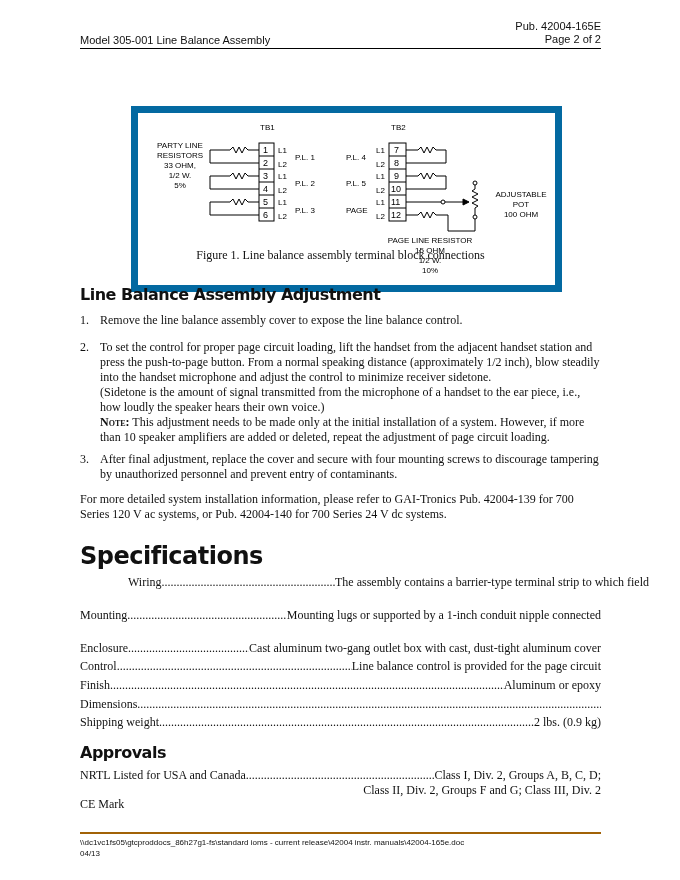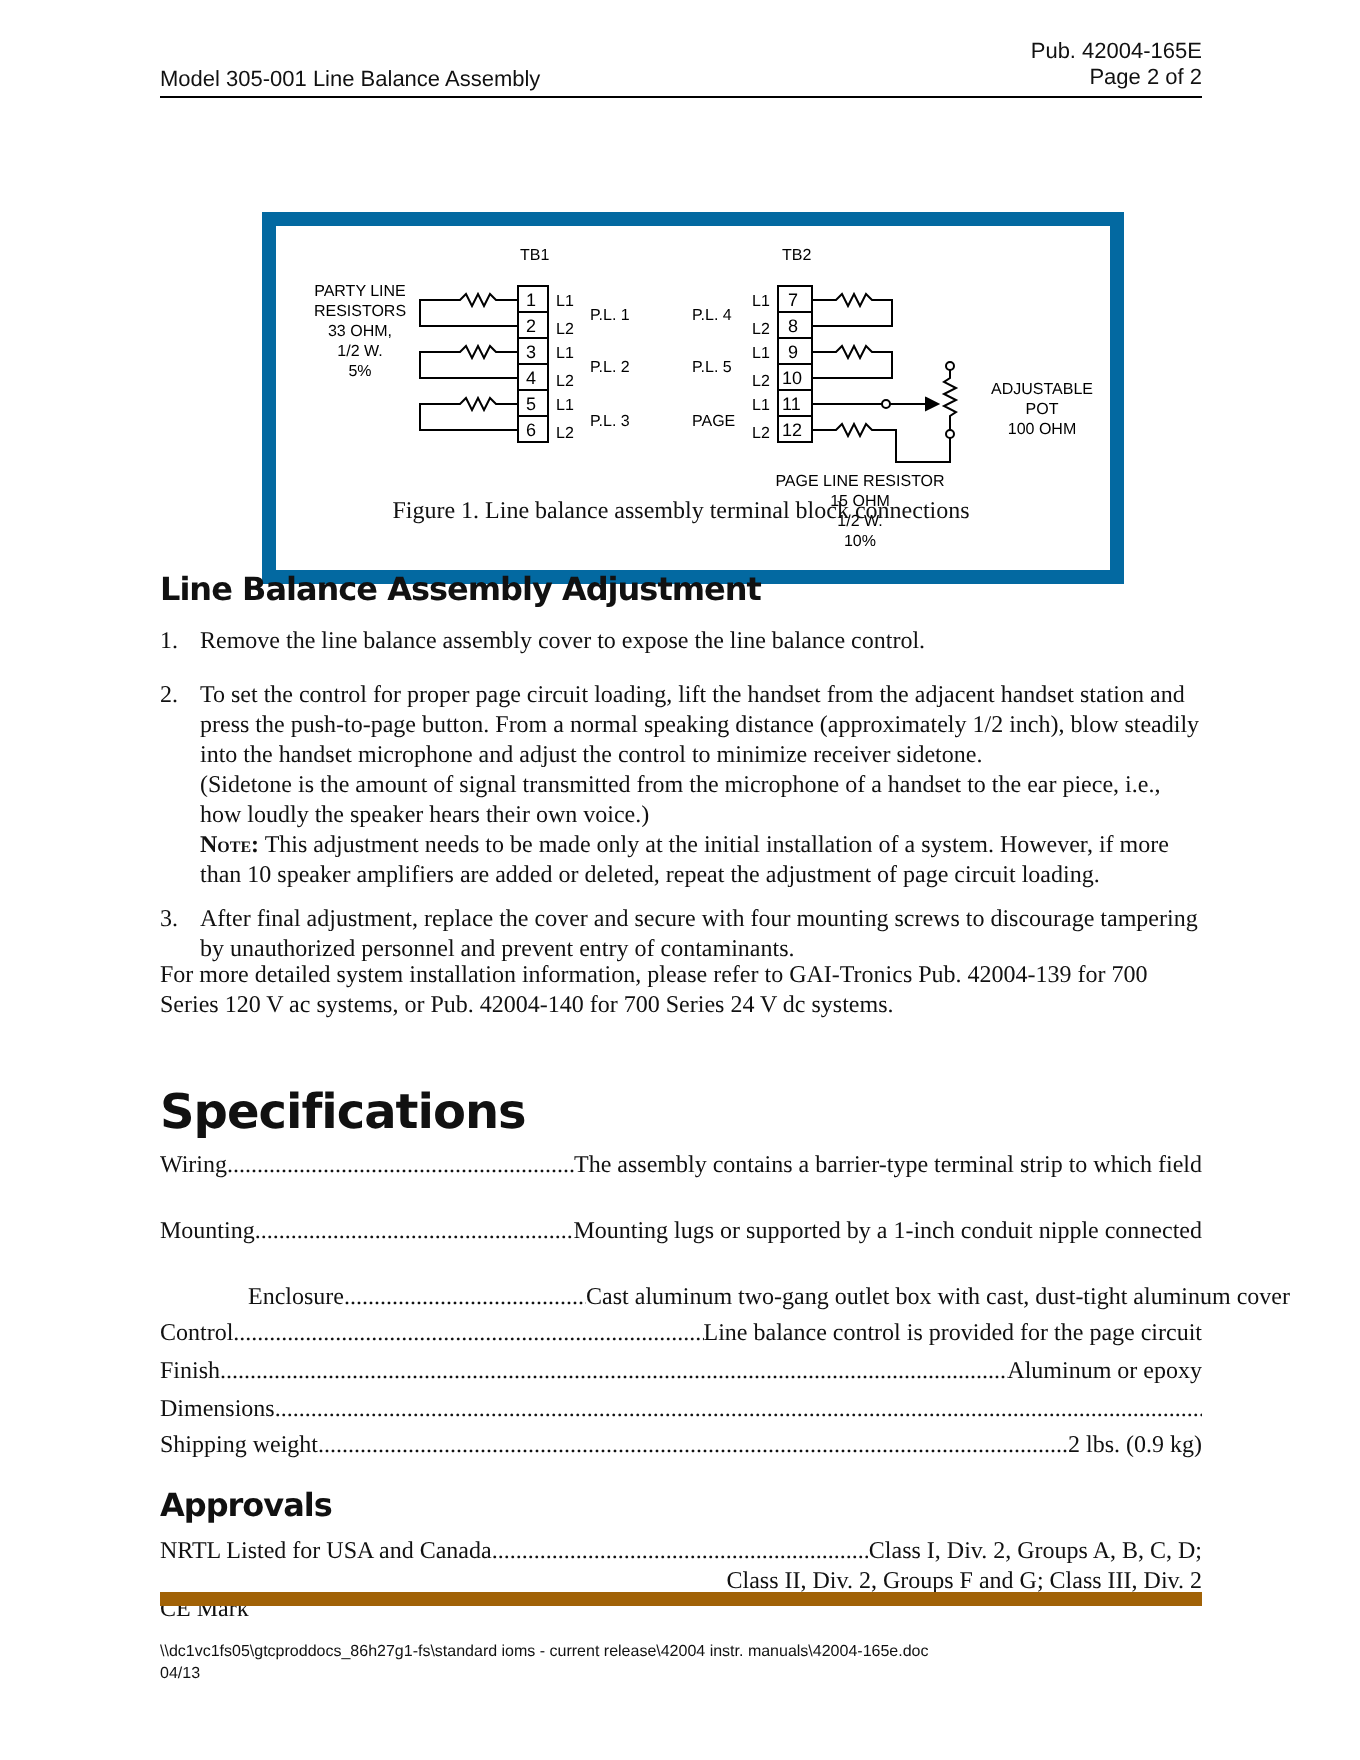--- a/index.html
+++ b/index.html
@@ -18,21 +18,21 @@
   .step .txt { margin-left: 20px; }
   .note-label { font-variant: small-caps; font-weight: bold; }
   .para { position: absolute; left: 80px; width: 521px; }
   .spec { position: absolute; left: 80px; width: 521px; font-family: "Liberation Serif", serif; font-size: 12px; line-height: 15px; }
   .spec .line { display: flex; white-space: nowrap; overflow: hidden; }
   .spec .label { flex: 0 0 auto; }
   .spec .dots { flex: 1 1 auto; overflow: hidden; }
   .spec .dots::after { content: "................................................................................................................................................................................................................"; }
   .spec .val { flex: 0 0 auto; }
   .spec .cont { text-align: right; }
-  .ftr { position: absolute; left: 80px; width: 521px; top: 796px; border-top: 7px solid #a16207; font-family: "Liberation Sans", sans-serif; font-size: 8px; line-height: 11px; padding-top: 17px; }
+  .ftr { position: absolute; left: 80px; width: 521px; top: 832px; border-top: 2px solid #a16207; font-family: "Liberation Sans", sans-serif; font-size: 8px; line-height: 11px; padding-top: 3px; }
 </style>
 </head>
 <body>
 
 <div class="hdr">
   <span class="left">Model 305-001 Line Balance Assembly</span>
   <div class="right">
     <div>Pub. 42004-165E</div>
     <div>Page 2 of 2</div>
   </div>
@@ -155,39 +155,39 @@
     <div>(Sidetone is the amount of signal transmitted from the microphone of a handset to the ear piece, i.e., how loudly the speaker hears their own voice.)</div>
     <div><span class="note-label">Note:</span><span>  This adjustment needs to be made only at the initial installation of a system.  However, if more than 10 speaker amplifiers are added or deleted, repeat the adjustment of page circuit loading.</span></div>
   </div>
 </div>
 
 <div class="step body" style="top:452px;">
   <span class="num">3.</span>
   <div class="txt">After final adjustment, replace the cover and secure with four mounting screws to discourage tampering by unauthorized personnel and prevent entry of contaminants.</div>
 </div>
 
-<div class="para body" style="top:480px;">For more detailed system installation information, please refer to GAI-Tronics Pub. 42004-139 for 700 Series 120 V ac systems, or Pub. 42004-140 for 700 Series 24 V dc systems.</div>
+<div class="para body" style="top:492px;">For more detailed system installation information, please refer to GAI-Tronics Pub. 42004-139 for 700 Series 120 V ac systems, or Pub. 42004-140 for 700 Series 24 V dc systems.</div>
 
 <div class="h1" style="top:542px;">Specifications</div>
 
-<div class="spec" style="top:575px;">
+<div class="spec" style="top:575px;margin-left:48px;">
   <div class="line">
       <span class="label">Wiring</span>
       <span class="dots"></span>
       <span class="val">The assembly contains a barrier-type terminal strip to which field</span>
     </div>
 </div>
 <div class="spec" style="top:608px;">
   <div class="line">
       <span class="label">Mounting</span>
       <span class="dots"></span>
       <span class="val">Mounting lugs or supported by a 1-inch conduit nipple connected</span>
     </div>
 </div>
-<div class="spec" style="top:641px;margin-left:44px;">
+<div class="spec" style="top:641px;">
   <div class="line">
       <span class="label">Enclosure </span>
       <span class="dots"></span>
       <span class="val"> Cast aluminum two-gang outlet box with cast, dust-tight aluminum cover</span>
     </div>
 </div>
 <div class="spec" style="top:659px;">
   <div class="line">
       <span class="label">Control </span>
       <span class="dots"></span>

